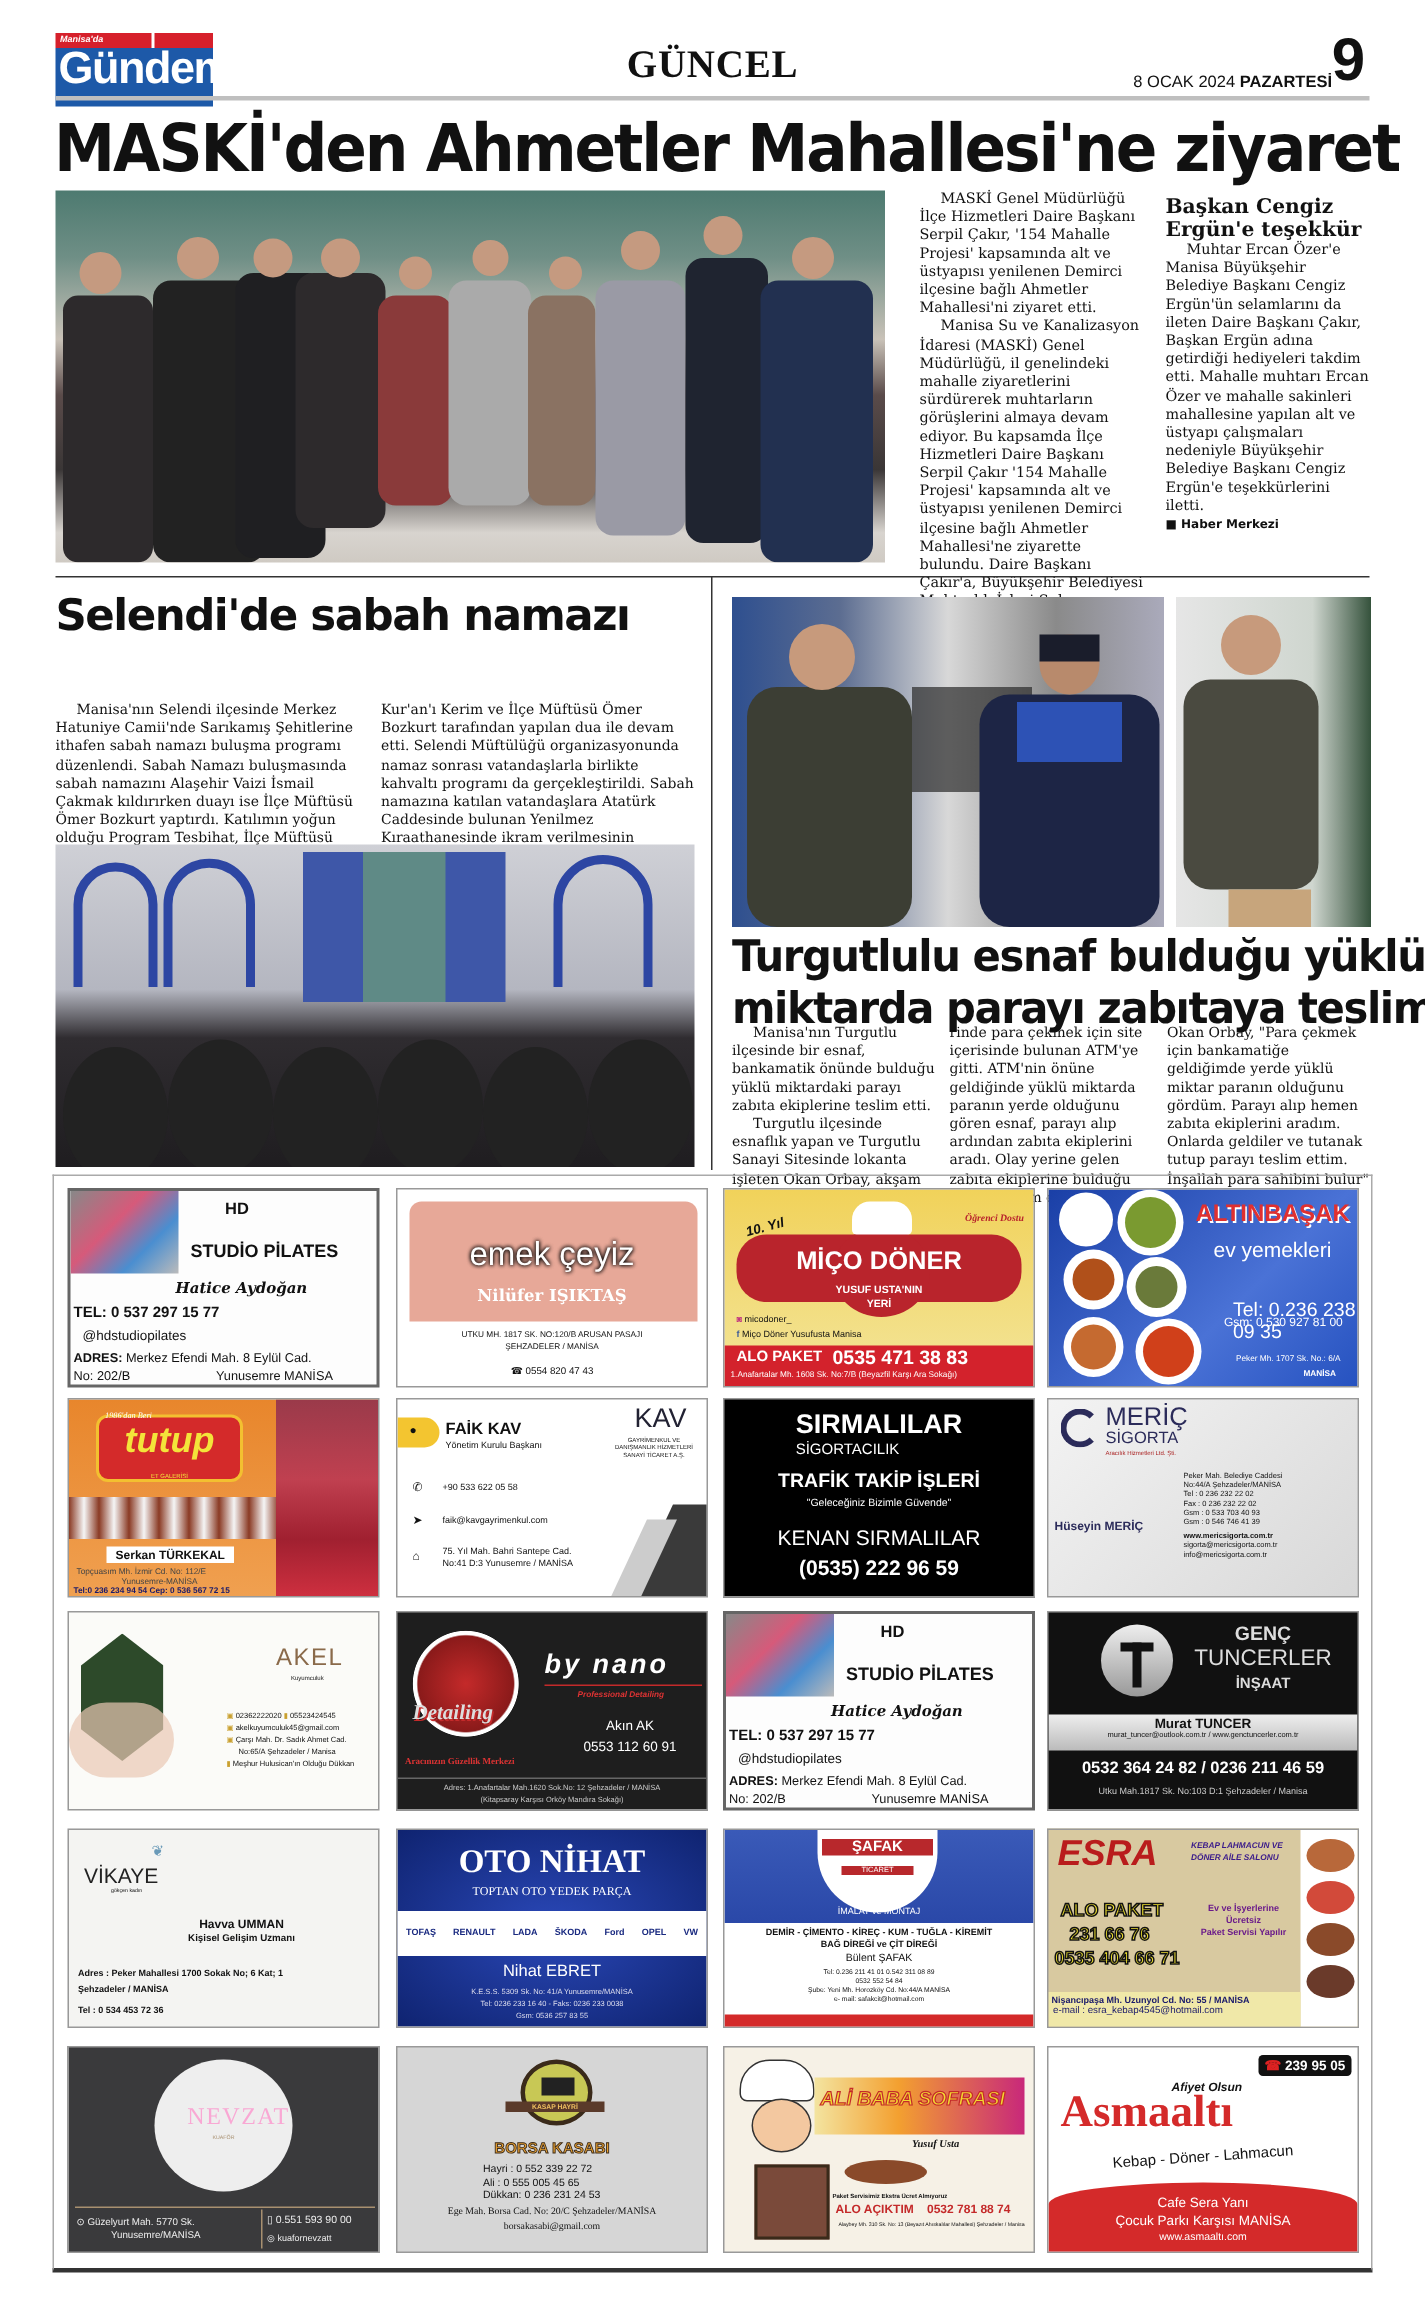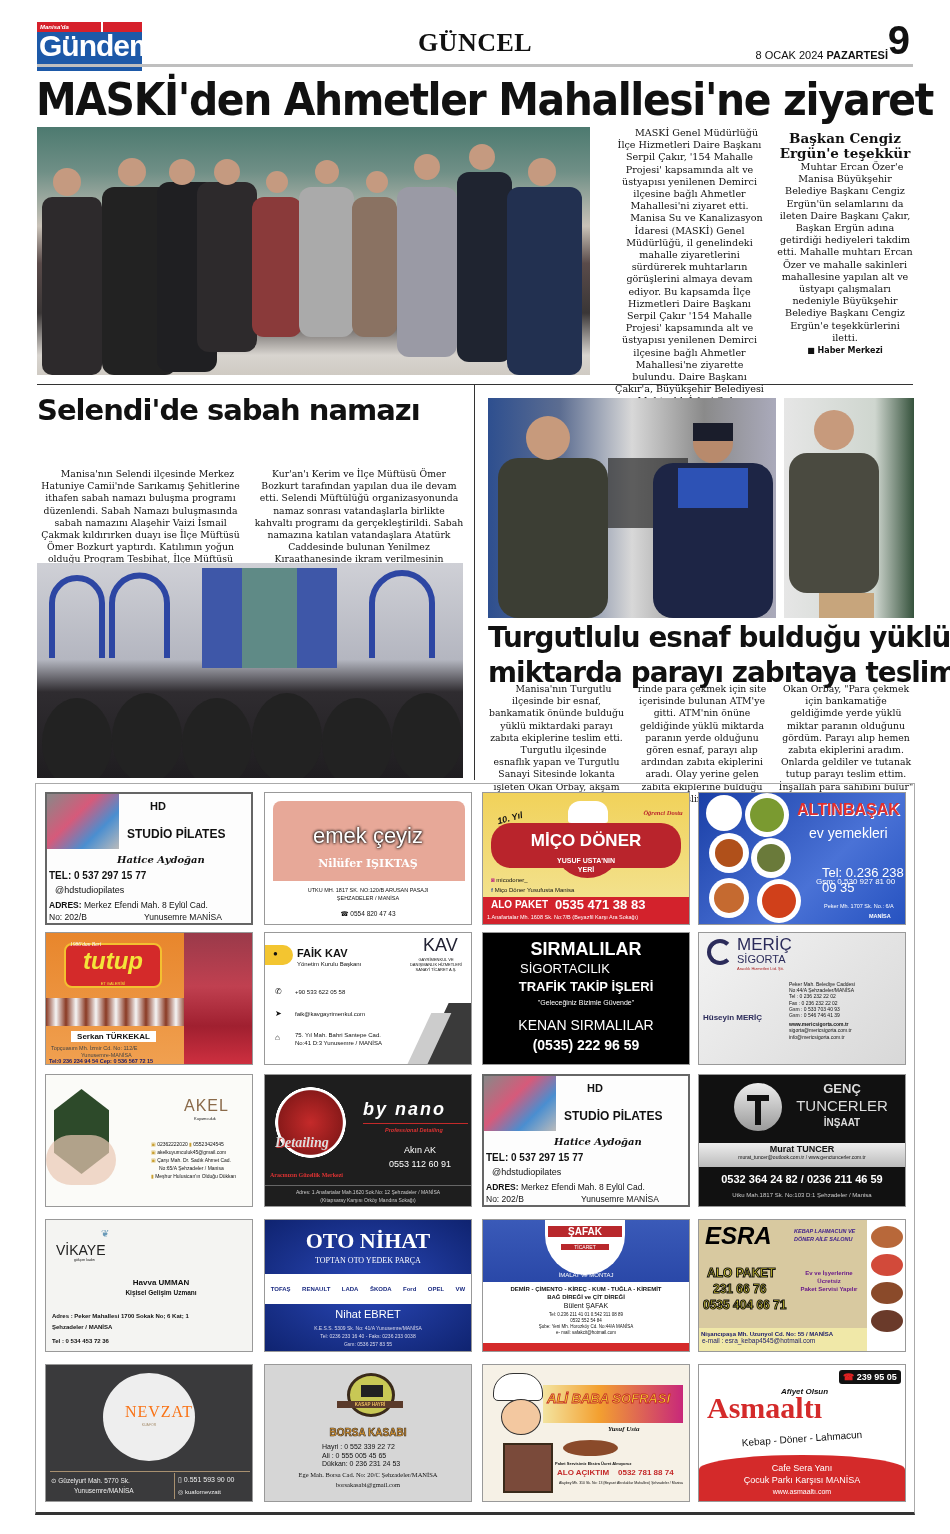--- a/index.html
+++ b/index.html
@@ -10,21 +10,21 @@
   .logo .top1{position:absolute;left:0;top:0;width:64px;height:10px;background:#d6202b;color:#fff;font:italic bold 6px "Liberation Sans",sans-serif;padding-left:3px;line-height:10px}
   .logo .top2{position:absolute;left:66px;top:0;width:39px;height:10px;background:#d6202b}
   .logo .main{position:absolute;left:0;top:10px;width:105px;height:39px;background:#1d59a8;color:#fff;font:bold 30px "Liberation Sans Narrow","Liberation Sans",sans-serif;line-height:28px;letter-spacing:-1px;padding-left:2px;transform-origin:left;}
   .section{left:0;width:950px;top:28px;text-align:center;font:bold 26px "Liberation Serif",serif;letter-spacing:0.5px}
   .dateline{right:62px;top:49px;font:11px "Liberation Sans",sans-serif}
   .dateline b{font-weight:bold}
   .pagenum{right:40px;top:18px;font:bold 40px "Liberation Sans",sans-serif}
   .rule{left:37px;width:876px;height:3px;background:#bfbfbf;top:64px}
   .headline1{left:36px;top:74px;font:900 44px "DejaVu Sans",sans-serif;letter-spacing:-1.5px;white-space:nowrap;transform:scaleX(.93);transform-origin:left}
   .photo{background:#777;overflow:hidden}
-  .col{font:9.6px "DejaVu Serif",serif;line-height:12.2px;text-align:center}
+  .col{font:9.6px "DejaVu Serif",serif;line-height:12.2px;text-align:left}
   .col p{text-indent:14px}
   .col .sub{font:bold 13.5px "DejaVu Serif",serif;line-height:15px;margin-top:4px}
   .sig{font:bold 8px "DejaVu Sans",sans-serif}
   .h2{font:900 29px "DejaVu Sans",sans-serif;letter-spacing:-1px;line-height:35px;white-space:nowrap}
   .vline{width:1px;background:#333}
   .hline{height:1px;background:#333}
   .ads{left:35px;top:783px;width:880px;height:732px;border:1px solid #aaa;border-bottom:3px solid #333}
   .ad{position:absolute;width:208px;height:133px;border:1px solid #999;overflow:hidden;font-family:"Liberation Sans",sans-serif}
   .ad *{font-family:"Liberation Sans",sans-serif}
   .c{text-align:center}
@@ -235,21 +235,21 @@
     <div style="position:absolute;left:30px;top:78px;font-size:6px">faik@kavgayrimenkul.com</div>
     <div style="position:absolute;left:10px;top:100px;font-size:8px">⌂</div>
     <div style="position:absolute;left:30px;top:99px;font-size:6px">75. Yıl Mah. Bahri Santepe Cad.</div>
     <div style="position:absolute;left:30px;top:107px;font-size:6px">No:41 D:3 Yunusemre / MANİSA</div>
     <div style="position:absolute;left:165px;top:70px;width:60px;height:80px;background:#3a3a3a;transform:skewX(-25deg)"></div>
     <div style="position:absolute;left:150px;top:80px;width:20px;height:70px;background:#ccc;transform:skewX(-25deg)"></div>
   </div>
 
   <div class="ad" style="left:446px;top:148px;background:#000;color:#fff">
     <div class="c" style="position:absolute;left:0;width:206px;top:6px;font-weight:900;font-size:18px">SIRMALILAR</div>
-    <div class="c" style="position:absolute;left:0;width:164px;top:28px;font-size:13px">SİGORTACILIK</div>
+    <div class="c" style="position:absolute;left:0;width:164px;top:28px;font-size:10px">SİGORTACILIK</div>
     <div class="c" style="position:absolute;left:0;width:206px;top:46px;font-weight:900;font-size:13px">TRAFİK TAKİP İŞLERİ</div>
     <div class="c" style="position:absolute;left:0;width:206px;top:66px;font-size:7px">"Geleceğiniz Bizimle Güvende"</div>
     <div class="c" style="position:absolute;left:0;width:206px;top:84px;font-size:14px">KENAN SIRMALILAR</div>
     <div class="c" style="position:absolute;left:0;width:206px;top:104px;font-weight:bold;font-size:14px">(0535) 222 96 59</div>
   </div>
 
   <div class="ad" style="left:662px;top:148px;background:linear-gradient(135deg,#f3f3f3,#d8d8d8)">
     <div style="position:absolute;left:8px;top:6px;width:26px;height:26px;border:4px solid #2b2b5a;border-radius:50%;border-right-color:transparent"></div>
     <div style="position:absolute;left:38px;top:2px;font-size:17px;color:#2b2b5a">MERİÇ</div>
     <div style="position:absolute;left:38px;top:20px;font-weight:normal;font-size:11px;color:#2b2b5a">SİGORTA</div>
@@ -368,38 +368,38 @@
     <div style="position:absolute;left:0;top:123px;width:206px;height:10px;background:#d42a2a"></div>
   </div>
 
   <div class="ad" style="left:662px;top:435px;background:#d8c9a0">
     <div style="position:absolute;left:168px;top:0;width:40px;height:133px;background:#fff">
       <div style="margin:6px 4px;height:22px;background:#b8683a;border-radius:50%"></div>
         <div style="margin:6px 4px;height:22px;background:#d24a3a;border-radius:50%"></div>
         <div style="margin:6px 4px;height:22px;background:#8a4a2a;border-radius:50%"></div>
         <div style="margin:6px 4px;height:22px;background:#6a3a2a;border-radius:50%"></div>
     </div>
-    <div style="position:absolute;left:6px;top:2px;font:italic bold 24px 'Liberation Sans',sans-serif;color:#000000">ESRA</div>
+    <div style="position:absolute;left:6px;top:2px;font:italic bold 24px 'Liberation Sans',sans-serif;color:#b91c1c">ESRA</div>
     <div style="position:absolute;left:95px;top:8px;font:italic bold 5.5px 'Liberation Sans',sans-serif;color:#3a1a8a">KEBAP LAHMACUN VE</div>
     <div style="position:absolute;left:95px;top:16px;font:italic bold 5.5px 'Liberation Sans',sans-serif;color:#3a1a8a">DÖNER AİLE SALONU</div>
     <div style="position:absolute;left:8px;top:46px;font-weight:900;font-size:12px;color:#f3e430;-webkit-text-stroke:1px #111">ALO PAKET</div>
     <div style="position:absolute;left:14px;top:62px;font-weight:900;font-size:12px;color:#f3e430;-webkit-text-stroke:1px #111">231 66 76</div>
     <div style="position:absolute;left:4px;top:78px;font-weight:900;font-size:12px;color:#f3e430;-webkit-text-stroke:1px #111">0535 404 66 71</div>
     <div class="c" style="position:absolute;left:94px;width:72px;top:50px;font-weight:bold;font-size:6px;color:#6a1a8a">Ev ve İşyerlerine</div>
     <div class="c" style="position:absolute;left:94px;width:72px;top:58px;font-weight:bold;font-size:6px;color:#6a1a8a">Ücretsiz</div>
     <div class="c" style="position:absolute;left:94px;width:72px;top:66px;font-weight:bold;font-size:6px;color:#6a1a8a">Paket Servisi Yapılır</div>
     <div style="position:absolute;left:0;top:108px;width:168px;height:25px;background:#f0e8a8">
       <div style="font-weight:bold;font-size:6px;color:#1a1a6a;padding:3px 2px 0">Nişancıpaşa Mh. Uzunyol Cd. No: 55 / MANİSA</div>
       <div style="font-size:6.5px;color:#1a1a6a;padding-left:3px">e-mail : esra_kebap4545@hotmail.com</div>
     </div>
   </div>
 
   <div class="ad" style="left:9px;top:580px;height:138px;background:#3a3a3c">
     <div style="position:absolute;left:57px;top:8px;width:92px;height:88px;border-radius:50%;background:#eee"></div>
-    <div class="c" style="position:absolute;left:57px;width:112px;top:38px;font:16px 'Liberation Serif',serif;color:#f97316;letter-spacing:1px">NEVZAT</div>
+    <div class="c" style="position:absolute;left:57px;width:112px;top:38px;font:16px 'Liberation Serif',serif;color:#f9a8d4;letter-spacing:1px">NEVZAT</div>
     <div class="c" style="position:absolute;left:57px;width:92px;top:58px;font-size:3.5px;color:#a89070">KUAFÖR</div>
     <div style="position:absolute;left:4px;top:106px;width:200px;height:1px;background:#a89070"></div>
     <div style="position:absolute;left:5px;top:112px;font-size:6.5px;color:#eee"><span>⊙</span> <span>Güzelyurt Mah. 5770 Sk.</span></div>
     <div style="position:absolute;left:28px;top:122px;font-size:6.5px;color:#eee">Yunusemre/MANİSA</div>
     <div style="position:absolute;left:128px;top:108px;width:1px;height:26px;background:#a89070"></div>
     <div style="position:absolute;left:132px;top:111px;font-size:7px;color:#eee"><span>▯</span> <span>0.551 593 90 00</span></div>
     <div style="position:absolute;left:132px;top:123px;font-size:6px;color:#eee"><span>◎</span> <span>kuafornevzatt</span></div>
   </div>
 
   <div class="ad" style="left:228px;top:580px;height:138px;background:#d6d6d6">

